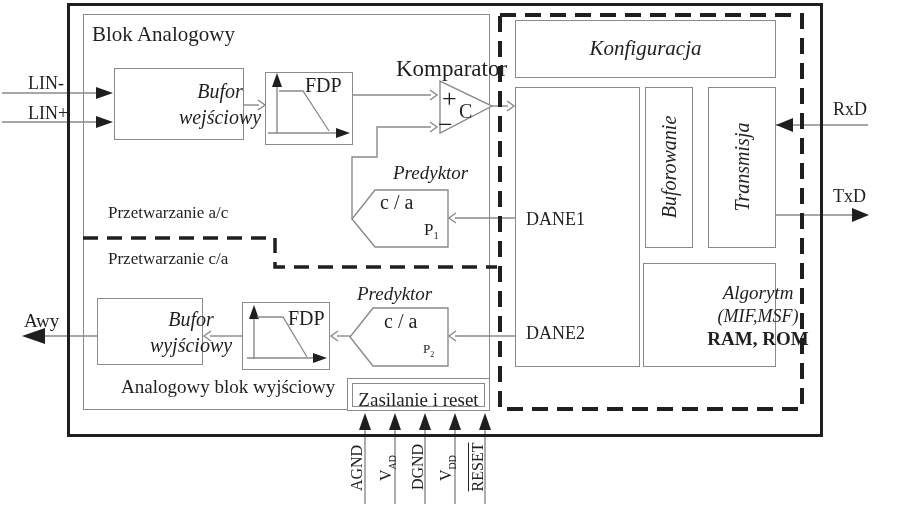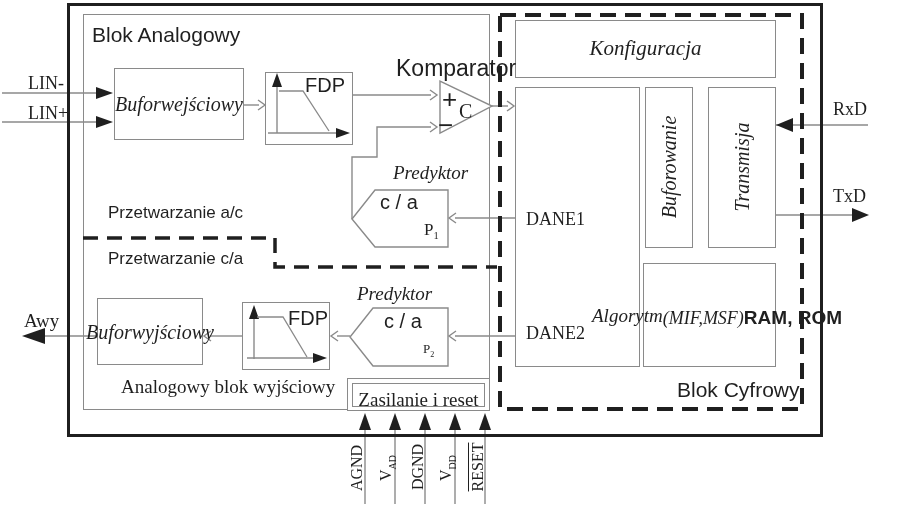--- a/index.html
+++ b/index.html
@@ -1,26 +1,26 @@
 <!DOCTYPE html>
 <html><head>
 <meta charset="utf-8">
 <style>
   html,body{margin:0;padding:0;background:#ffffff;}
   .stage{position:relative;width:900px;height:506px;background:#ffffff;overflow:hidden;
          color:#1f1f1f;font-family:"Liberation Serif",serif;}
   .box{position:absolute;border:1px solid #8a8a8a;background:#ffffff;box-sizing:border-box;}
   .overlay{position:absolute;left:0;top:0;width:900px;height:506px;pointer-events:none;}
   .lbl{position:absolute;line-height:1;white-space:nowrap;}
-  .sans{font-family:Liberation Sans, sans-serif;}
+  .sans{font-family:Liberation Serif, serif;}
   .serif{font-family:"Liberation Serif",serif;}
   .it{font-style:italic;}
   .b{font-weight:bold;}
   .cf{display:flex;align-items:center;justify-content:center;text-align:center;}
-  .col{flex-direction:row;}
+  .col{flex-direction:column;margin-left:41px;}
   .vlabel{position:absolute;white-space:nowrap;line-height:1;
           transform:translate(-50%,-50%) rotate(-90deg);}
   sub{font-size:0.62em;}
   .ovl{text-decoration:overline;}
 </style>
 </head>
 <body>
 
 <div class="stage">
 
@@ -140,21 +140,20 @@
       <polygon points="455,413 449,430 461,430"></polygon>
       <polygon points="485,413 479,430 491,430"></polygon>
     </g>
 
     <rect x="68.5" y="4.5" width="753" height="431" fill="none" stroke="#1f1f1f" stroke-width="3"></rect>
     <rect x="500" y="15" width="302" height="394" fill="none" stroke="#1f1f1f" stroke-width="4" stroke-dasharray="16 9"></rect>
     <path d="M83 238 H275 V267 H497" fill="none" stroke="#1f1f1f" stroke-width="3.5" stroke-dasharray="15 9"></path>
   </svg>
 
   <div class="lbl sans" style="left:92px;top:24px;font-size:21px">Blok Analogowy</div>
-  <div class="lbl sans" style="left:677px;top:379px;font-size:21px">Blok Cyfrowy</div>
 
   <div class="lbl serif" style="left:28px;top:74px;font-size:18px">LIN-</div>
   <div class="lbl serif" style="left:28px;top:104px;font-size:18px">LIN+</div>
   <div class="lbl serif" style="left:24px;top:311px;font-size:19px">Awy</div>
   <div class="lbl serif" style="left:833px;top:100px;font-size:18px">RxD</div>
   <div class="lbl serif" style="left:833px;top:187px;font-size:18px">TxD</div>
 
   <div class="lbl serif it cf col" style="left:114px;top:68px;width:130px;height:72px;font-size:20px;line-height:1.3">
     <span>Bufor</span>
     <span>wejściowy</span>

